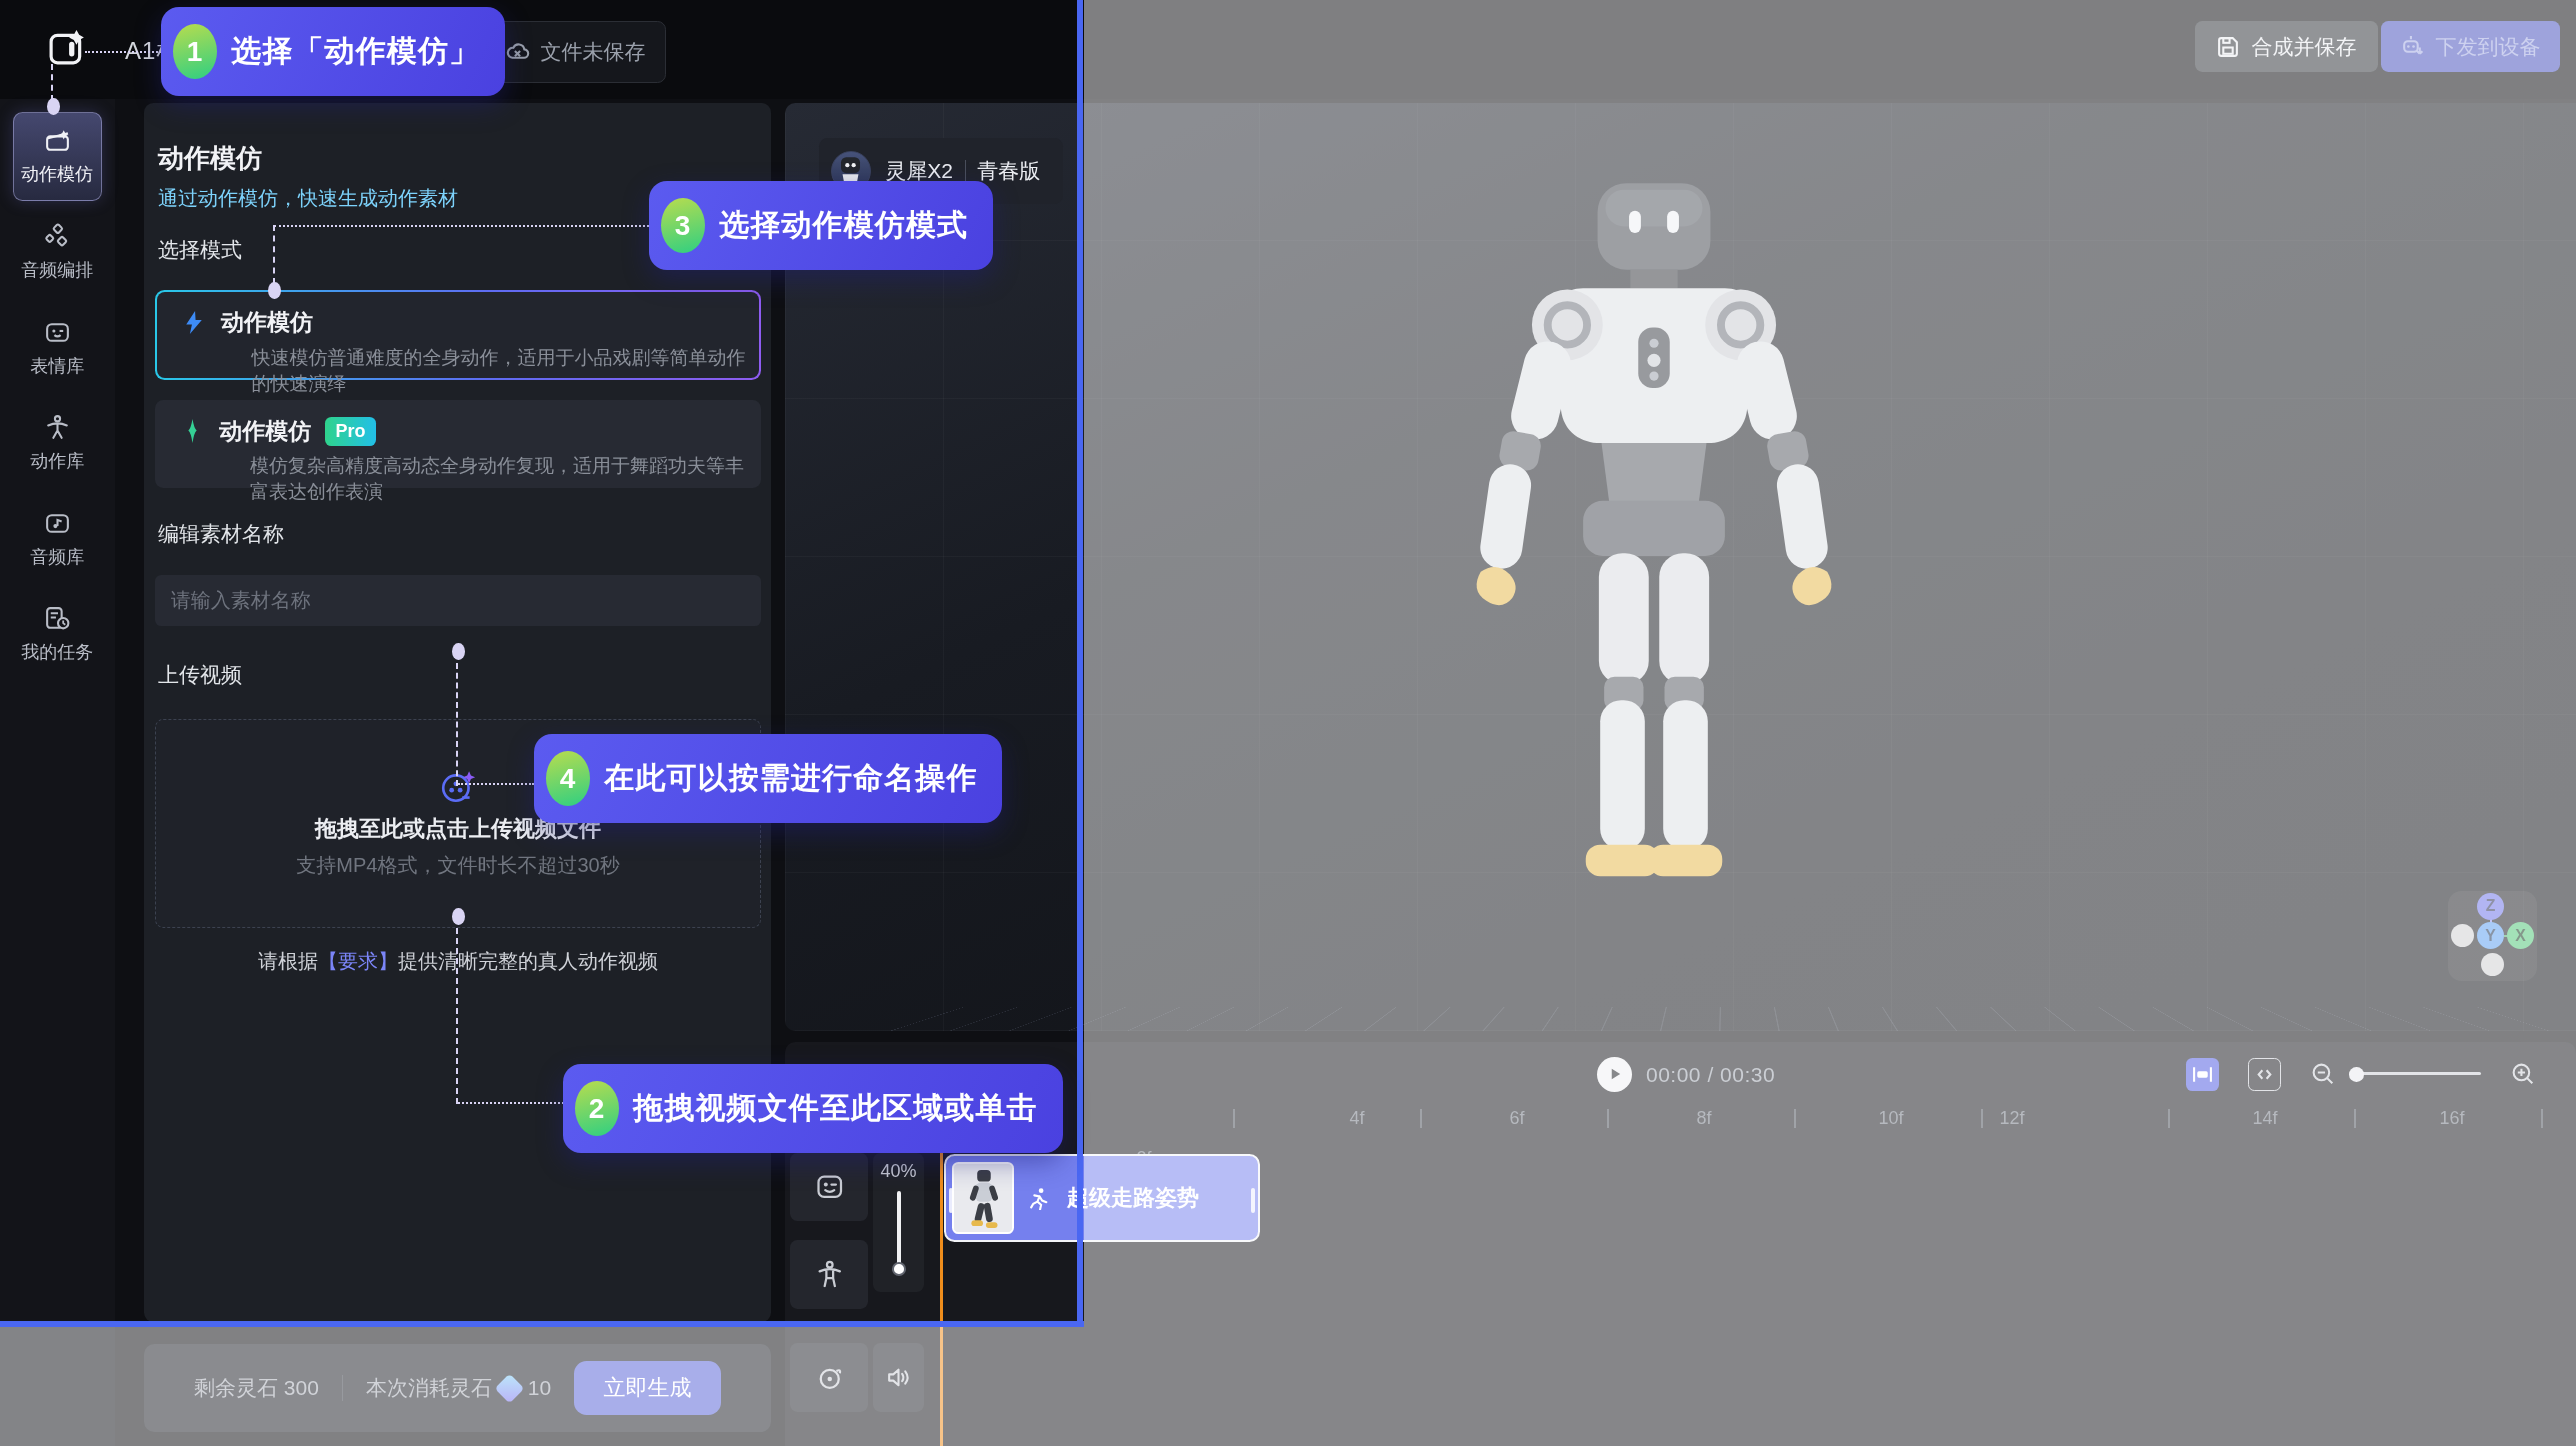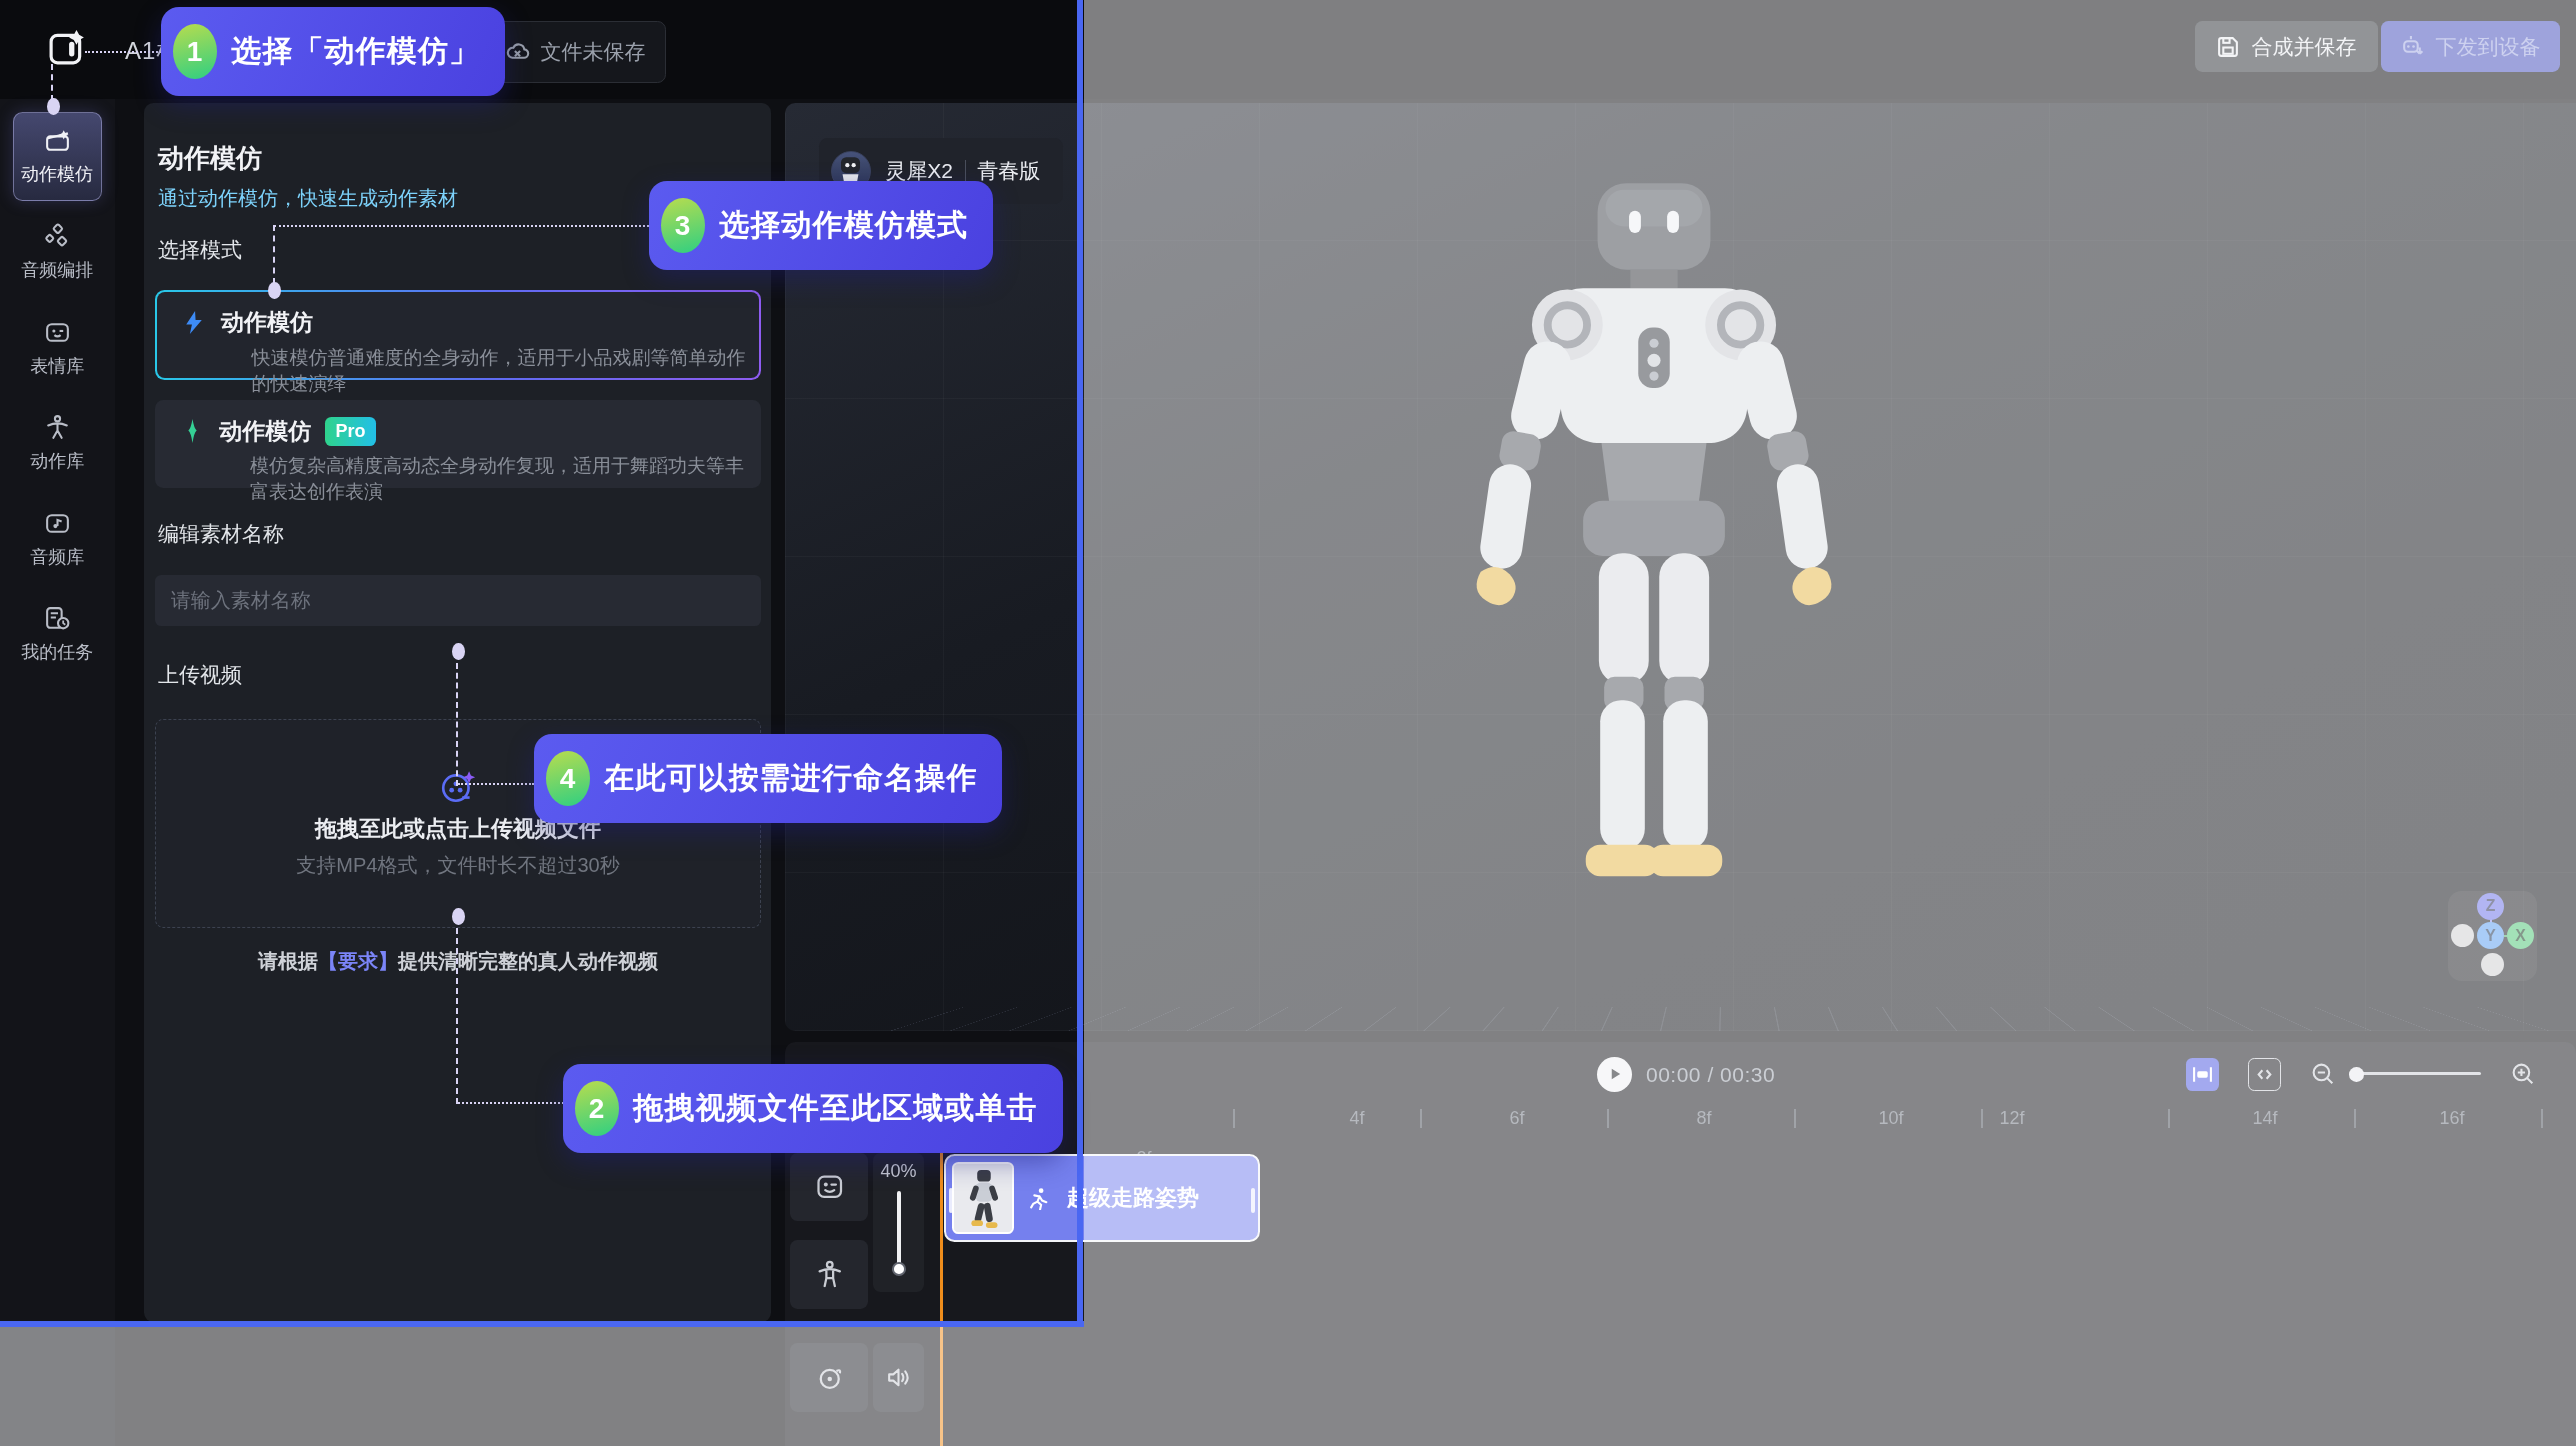--- a/index.html
+++ b/index.html
@@ -51,21 +51,21 @@
   .name-label{left:158px;top:520px;font-size:21px;color:#e3e6ea;}
   .name-input{left:155px;top:575px;width:606px;height:51px;background:#272a33;border:none;
     border-radius:6.3px;color:#dfe2e8;font-size:20px;padding:0 15.8px;font-family:inherit;outline:none;}
   .name-input::placeholder{color:#6d727d;}
   .upload-label{left:158px;top:661px;font-size:21px;color:#e3e6ea;}
   .dropzone{left:155px;top:719px;width:606px;height:209px;border:1.6px dashed #3c4250;
     border-radius:8.4px;background:#1f2229;display:flex;flex-direction:column;align-items:center;
     justify-content:center;gap:8.4px;}
   .drop-title{font-size:22px;font-weight:bold;color:#eceef2;}
   .drop-sub{font-size:20px;color:#70757f;}
-  .req-note{left:155px;top:948px;width:606px;text-align:center;font-size:20px;color:#cfd2d8;font-weight:bold;}
+  .req-note{left:155px;top:948px;width:606px;text-align:center;font-size:20px;color:#cfd2d8;font-weight:normal;}
   .req-link{color:#7b85f8;}
 
   
   .gen-bar{left:144px;top:1344px;width:627px;height:88px;background:#1f2229;border-radius:10.5px;
     display:flex;align-items:center;justify-content:center;gap:23px;font-size:21px;color:#a7abb5;}
   .gen-divider{width:1.1px;height:26px;background:#3a3e47;}
   .cost-wrap{display:flex;align-items:center;gap:7.4px;}
   .gem{width:21px;height:21px;border-radius:4.2px;transform:rotate(45deg);
     background:linear-gradient(135deg,#7fd0f5,#7a6cf0);}
   .gen-btn{width:147px;height:54px;border-radius:12.6px;background:#5964d6;color:#fff;font-size:22px;
@@ -264,20 +264,30 @@
         <circle cx="24" cy="42" r="4.5" fill="#5b6cf5"></circle>
       <circle cx="40" cy="42" r="4.5" fill="#5b6cf5"></circle>
       <path d="M44 56 h14" stroke="#5b6cf5" stroke-width="5"></path>
       <path d="M57 6 l3.5 8 8 3.5 -8 3.5 -3.5 8 -3.5-8 -8-3.5 8-3.5 z" fill="#8b5cf6"></path>
     </svg>
     <div class="drop-title">拖拽至此或点击上传视频文件</div>
     <div class="drop-sub">支持MP4格式，文件时长不超过30秒</div>
   </div>
   <div class="abs req-note"><span>请根据</span><span class="req-link">【要求】</span><span>提供清晰完整的真人动作视频</span></div>
 
+  <div class="abs gen-bar">
+    <span><span>剩余灵石</span>&nbsp;<span>300</span></span>
+    <span class="gen-divider"></span>
+    <span class="cost-wrap">
+      <span>本次消耗灵石</span>
+      <span class="gem"></span>
+      <span>10</span>
+    </span>
+    <span class="gen-btn">立即生成</span>
+  </div>
 
   <div class="abs viewport">
     <div class="wallgrid"></div>
     <div class="floor"></div>
 
     <svg class="abs" style="left:672px;top:67px;" width="394" height="756" viewBox="0 0 300 576">
       <rect x="107" y="10" width="86" height="66" rx="22" fill="#43474f"></rect>
       <rect x="113" y="15" width="74" height="28" rx="14" fill="#52565f"></rect>
       <rect x="131" y="31" width="9" height="17" rx="4.5" fill="#eef0f4"></rect>
       <rect x="160" y="31" width="9" height="17" rx="4.5" fill="#eef0f4"></rect>

